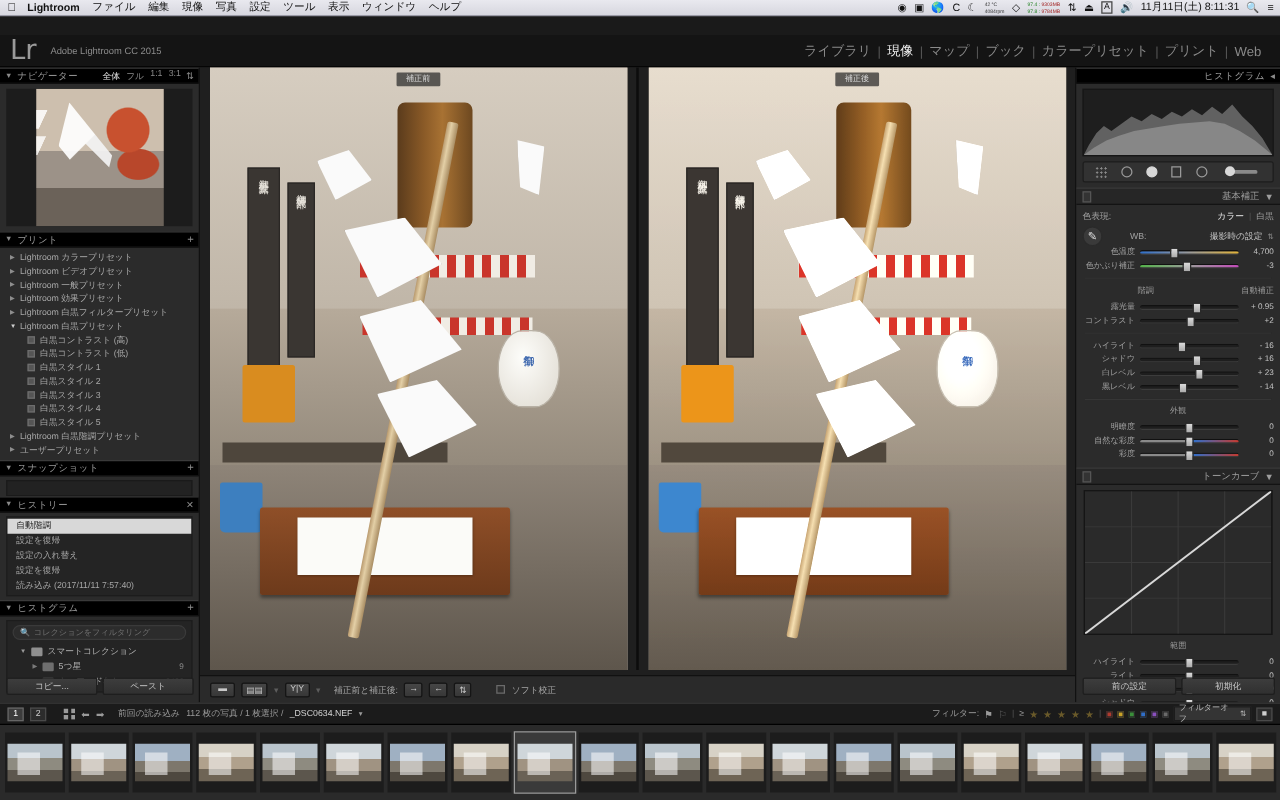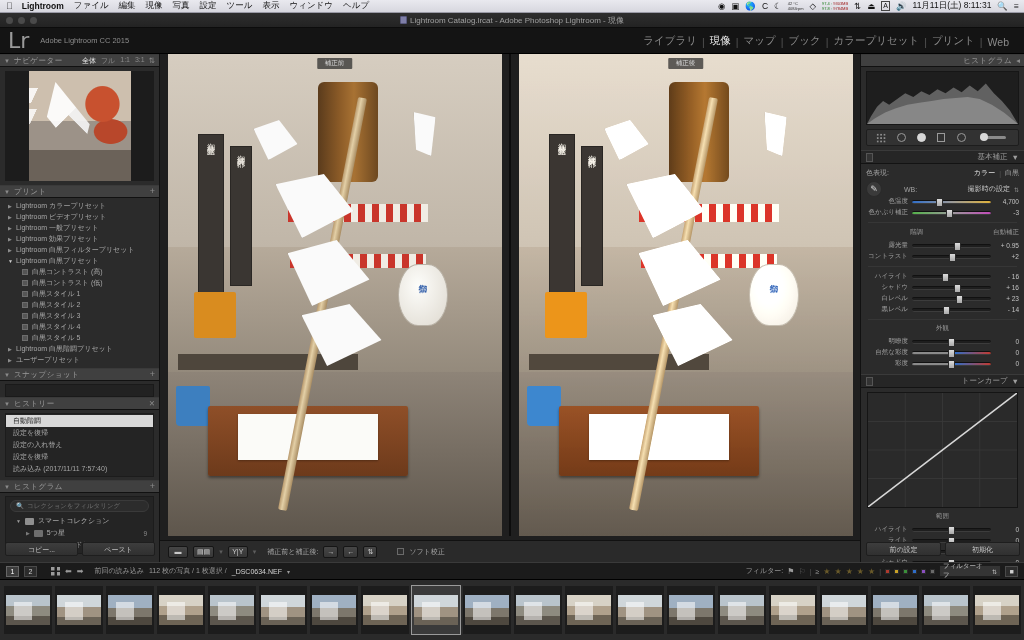--- a/index.html
+++ b/index.html
@@ -83,21 +83,21 @@
     background: #2b2b2b; border-left: 1px solid #111; overflow: hidden;
   }
   .centerstage {
     position: absolute; left: 160px; right: 164px; top: 0; height: 508px;
     background: #1f1f1f;
   }
 
   
   .ph {
     display: flex; align-items: center; height: 13px; padding: 0 4px;
-    background: #404040; border-top: 1px solid #3a3a3a; border-bottom: 1px solid #111;
+    background: #000000; border-top: 1px solid #3a3a3a; border-bottom: 1px solid #111;
     color: #9a9a9a; font-size: 7.5px;
   }
   .ph .tri { font-size: 6px; margin-right: 4px; color: #8a8a8a; }
   .ph .ph-title { letter-spacing: .5px; }
   .ph .ph-right { margin-left: auto; display: flex; align-items: center; gap: 4px; color: #8a8a8a; }
   .ph .plus { font-size: 9px; line-height: 9px; }
 
   .nav-title-row { justify-content: flex-start; }
   .navzoom { display: flex; gap: 5px; font-size: 7px; color: #8a8a8a; }
   .navzoom .on { color: #e8e8e8; }
@@ -457,31 +457,20 @@
       <span class="mb-icon">⇅</span>
       <span class="mb-icon">⏏</span>
       <span class="letter-box">A</span>
       <span class="mb-icon">🔊</span>
       <span class="mb-clock">11月11日(土) 8:11:31</span>
       <span class="mb-icon">🔍</span>
       <span class="mb-icon">≡</span>
     </div>
   </div>
 
-  <div class="titlebar">
-    <div class="traffic">
-      <span></span>
-      <span></span>
-      <span></span>
-    </div>
-    <div class="title-text">
-      <span class="doc-icon"></span>
-      <span>Lightroom Catalog.lrcat - Adobe Photoshop Lightroom - 現像</span>
-    </div>
-  </div>
 
   <div class="topbar">
     <span class="lr-logo">Lr</span>
     <span class="lr-name">Adobe Lightroom CC 2015</span>
     <div class="modules">
       <span class="mod">ライブラリ</span>
       <span class="sep">|</span>
       <span class="mod active">現像</span>
       <span class="sep">|</span>
       <span class="mod">マップ</span>

